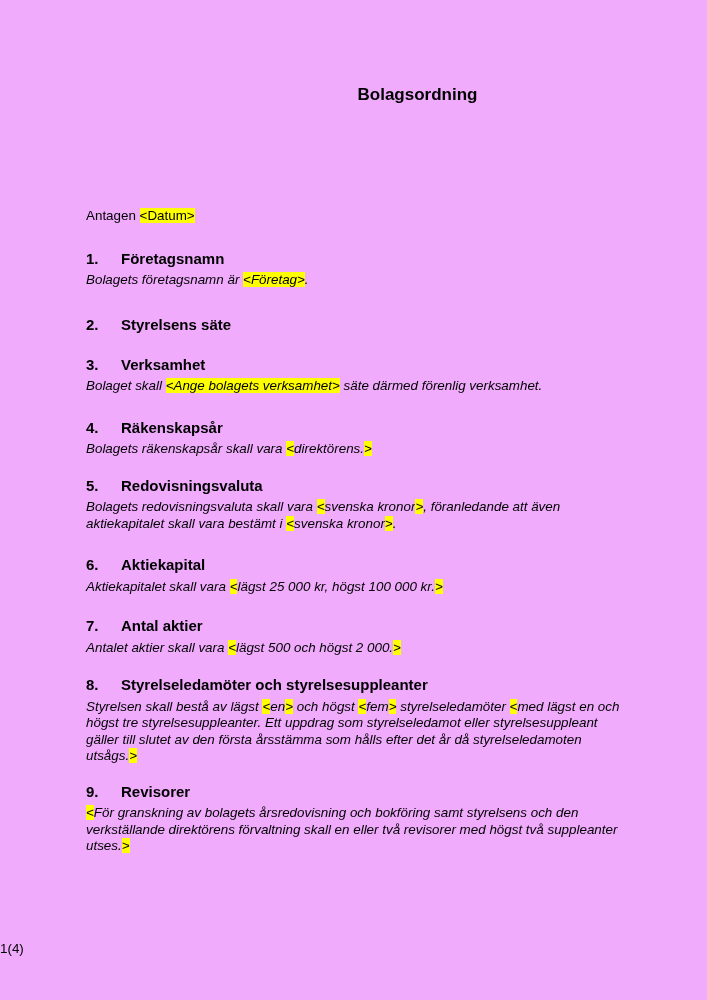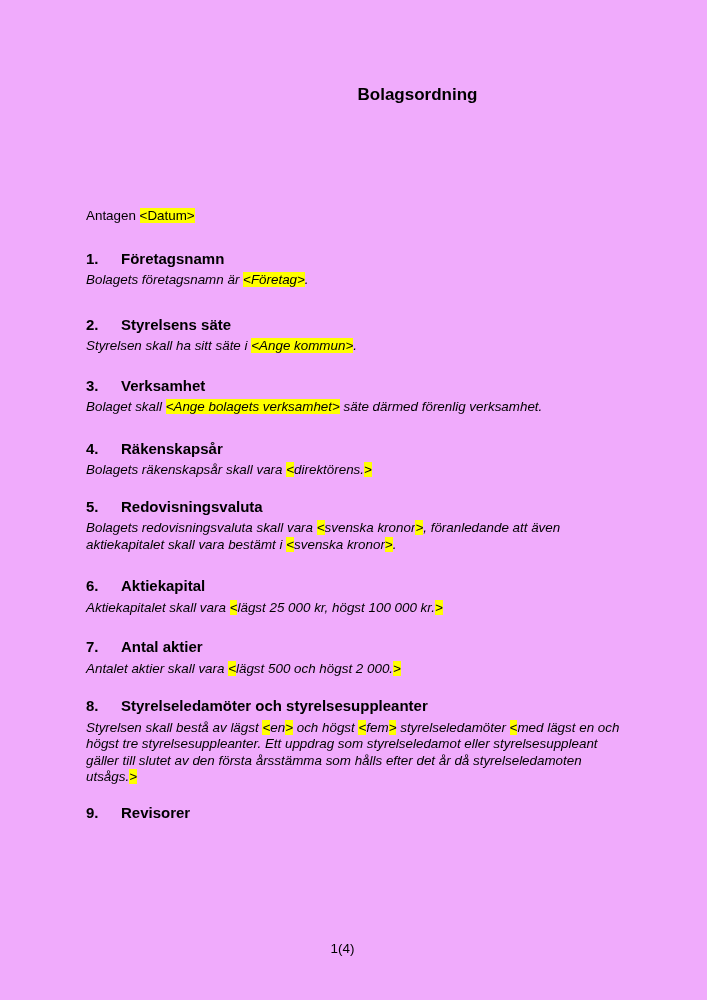--- a/index.html
+++ b/index.html
@@ -38,21 +38,21 @@
   .s3{margin-top:22px;}
   .s4{margin-top:24px;}
   .s5{margin-top:19px;}
   .s6{margin-top:24px;}
   .s7{margin-top:22px;}
   .s8{margin-top:20px;}
   .s9{margin-top:18px;}
   .hl{background:var(--hl-color,#ffff00);}
   .footer{
     position:absolute;top:941px;left:0;width:685px;
-    text-align:center;font-size:13.4px;line-height:16.5px;
+    font-size:13.4px;line-height:16.5px;
   }
 </style>
 </head>
 <body>
 
 <div class="page">
 
   <h1 class="doc-title">Bolagsordning</h1>
 
   <p class="intro"><span>Antagen </span><span class="hl">&lt;Datum&gt;</span></p>
@@ -63,21 +63,20 @@
       <span class="sec-title">Företagsnamn</span>
     </h2>
     <p class="sec-body"><span>Bolagets företagsnamn är </span><span class="hl">&lt;Företag&gt;</span><span>.</span></p>
   </div>
 
   <div class="sec s2">
     <h2 class="sec-h">
       <span class="sec-num">2.</span>
       <span class="sec-title">Styrelsens säte</span>
     </h2>
-    <p class="sec-body"><span>Styrelsen skall ha sitt säte i </span><span class="hl">&lt;Ange kommun&gt;</span><span>.</span></p>
   </div>
 
   <div class="sec s3">
     <h2 class="sec-h">
       <span class="sec-num">3.</span>
       <span class="sec-title">Verksamhet</span>
     </h2>
     <p class="sec-body"><span>Bolaget skall </span><span class="hl">&lt;Ange bolagets verksamhet&gt;</span><span> säte därmed förenlig verksamhet.</span></p>
   </div>
 
@@ -119,17 +118,18 @@
       <span class="sec-title">Styrelseledamöter och styrelsesuppleanter</span>
     </h2>
     <p class="sec-body"><span>Styrelsen skall bestå av lägst </span><span class="hl">&lt;</span><span>en</span><span class="hl">&gt;</span><span> och högst </span><span class="hl">&lt;</span><span>fem</span><span class="hl">&gt;</span><span> styrelseledamöter </span><span class="hl">&lt;</span><span>med lägst en och högst tre styrelsesuppleanter. Ett uppdrag som styrelseledamot eller styrelsesuppleant gäller till slutet av den första årsstämma som hålls efter det år då styrelseledamoten utsågs.</span><span class="hl">&gt;</span></p>
   </div>
 
   <div class="sec s9">
     <h2 class="sec-h">
       <span class="sec-num">9.</span>
       <span class="sec-title">Revisorer</span>
     </h2>
+    <p class="sec-body"><span class="hl">&lt;</span><span>För granskning av bolagets årsredovisning och bokföring samt styrelsens och den verkställande direktörens förvaltning skall en eller två revisorer med högst två suppleanter utses.</span><span class="hl">&gt;</span></p>
   </div>
 
   <div class="footer">1(4)</div>
 
 </div>
 
 </body></html>

